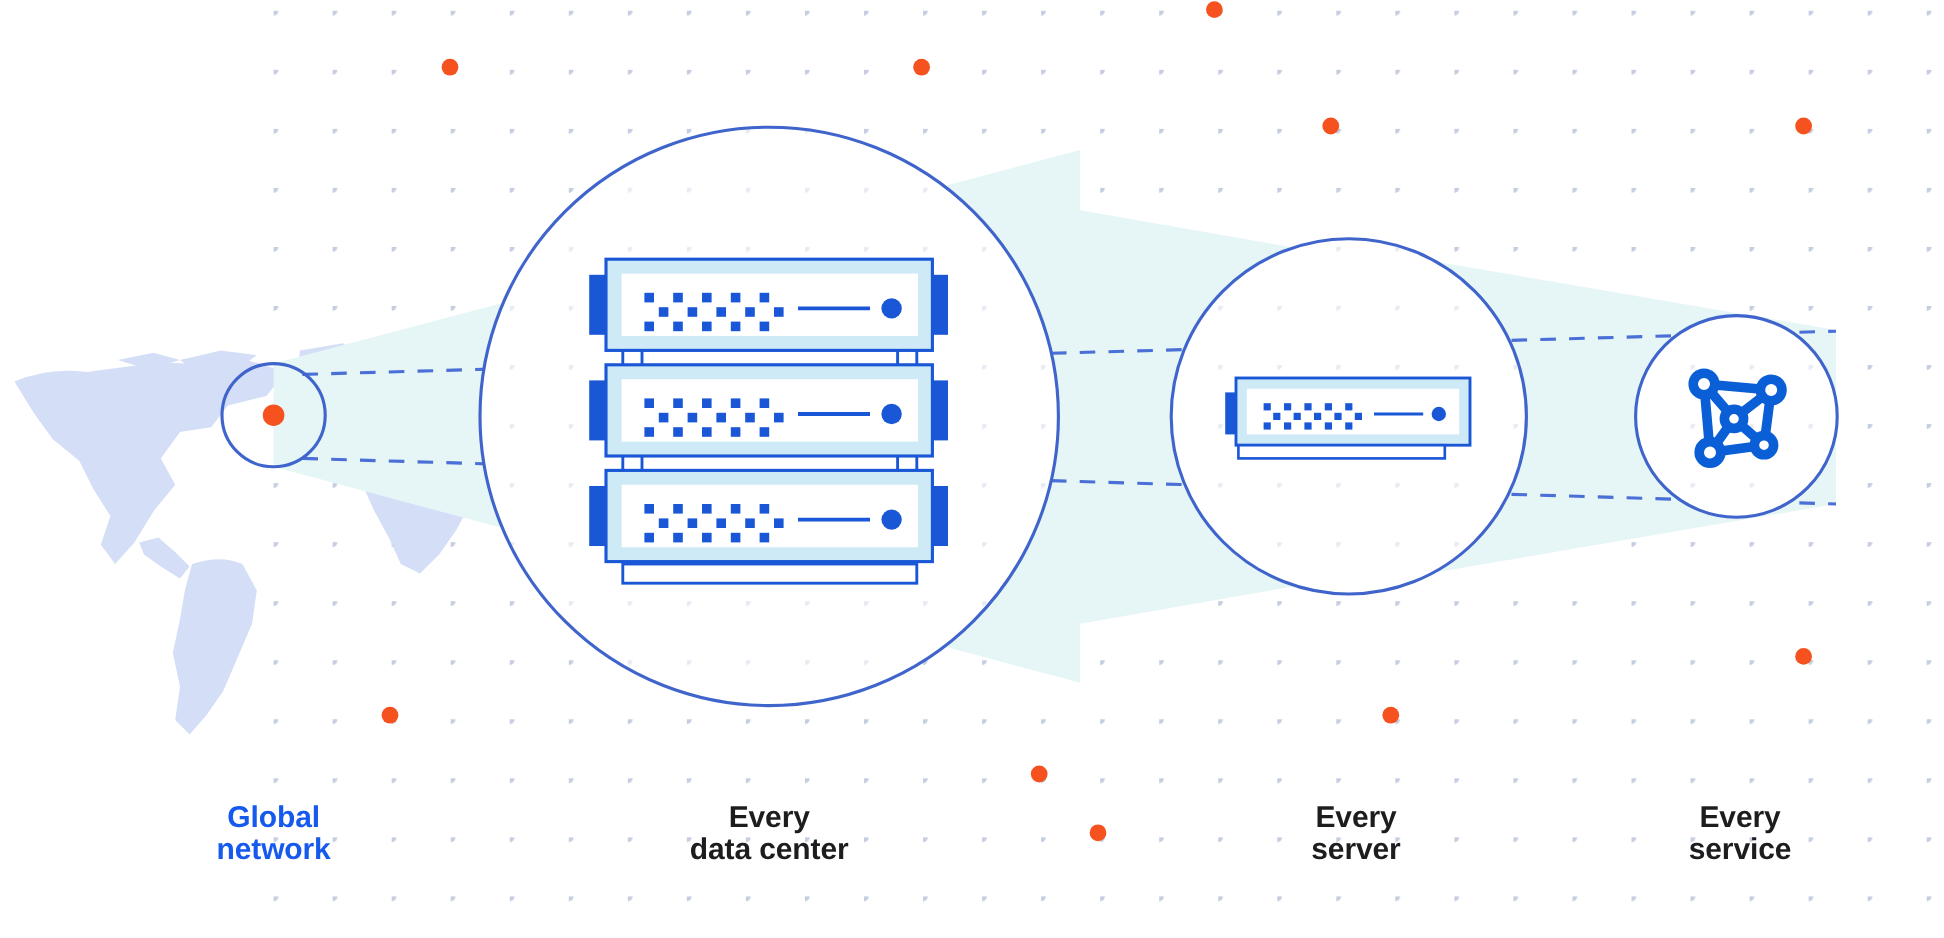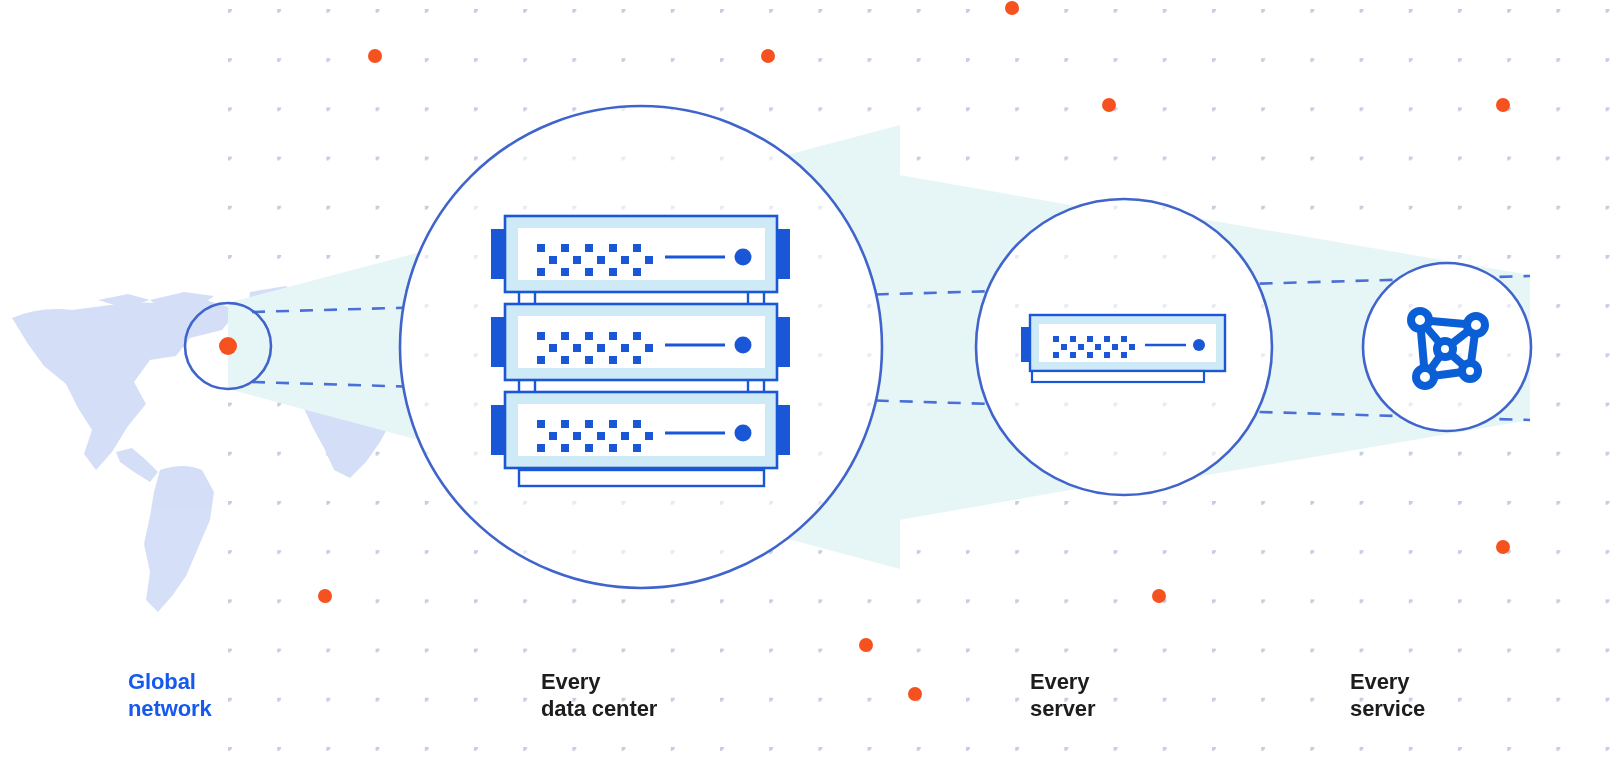--- a/index.html
+++ b/index.html
@@ -23,22 +23,22 @@
   }
   .labels{
     position:absolute;
     top:0;left:0;
     width:1620px;
     height:782px;
     pointer-events:none;
   }
   .cap{
     position:absolute;
-    text-align:left;
-    font-size:22px;
+    text-align:center;
+    font-size:25px;
     line-height:27px;
     font-weight:700;
     letter-spacing:-0.1px;
     color:#1d1d1f;
     white-space:pre-line;
   }
   .cap.accent{color:#1559ed;}
 </style>
 </head>
 <body>

